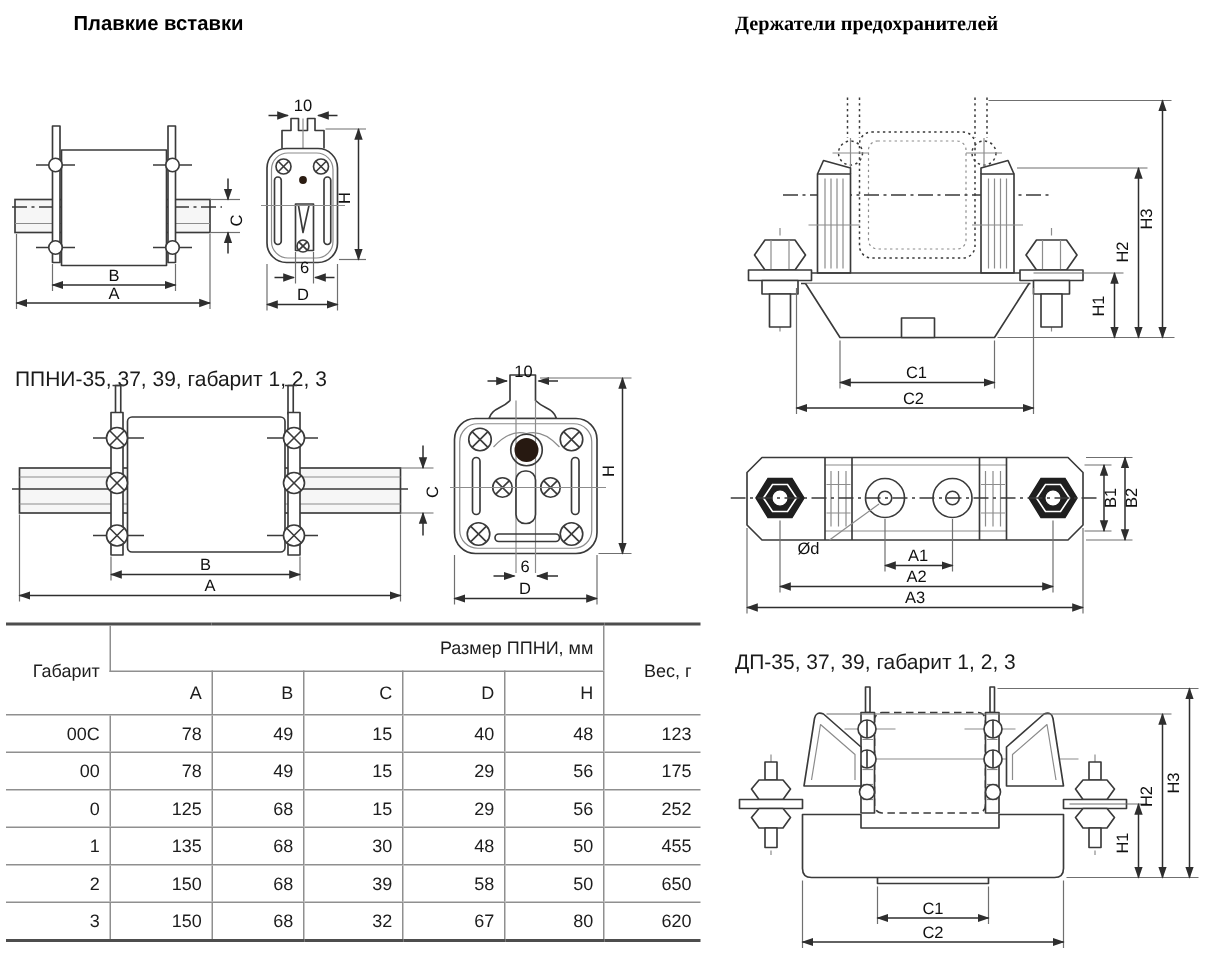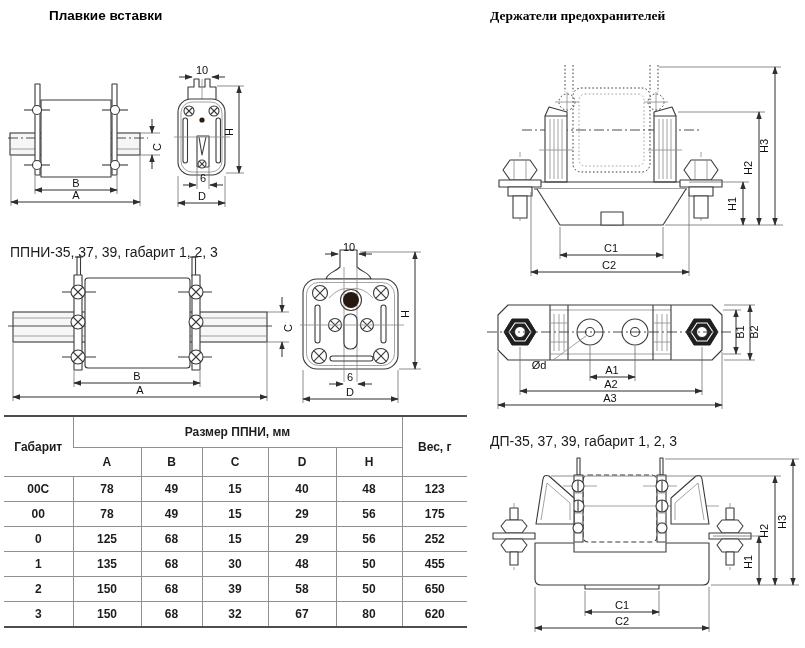--- a/index.html
+++ b/index.html
@@ -4,21 +4,21 @@
 <style>
   html,body{margin:0;padding:0;background:#fff;}
   .page{position:relative;width:805px;height:648px;background:#fff;overflow:hidden;
         font-family:"Liberation Sans",sans-serif;color:#111;}
   .abs{position:absolute;}
   .section-title{font-size:13.5px;font-weight:bold;color:#000;}
   .subtitle{font-size:14px;color:#1a1a1a;}
 
   
   .spec-table{border-collapse:collapse;table-layout:fixed;font-size:12px;font-weight:bold;color:#1d1d1d;}
-  .spec-table th,.spec-table td{padding:2px 6px;text-align:center;vertical-align:middle;font-weight:bold;
+  .spec-table th,.spec-table td{padding:2px 6px;text-align:right;vertical-align:middle;font-weight:normal;
       border-top:1px solid #8f8f8f;border-bottom:1px solid #8f8f8f;}
   .spec-table th+th,.spec-table th+td,.spec-table td+td,.spec-table td+th{border-left:1px solid #8f8f8f;}
   .spec-table tr.rh1 th{height:26px;}
   .spec-table tr.rh2 th{height:24px;}
   .spec-table tr.data td{height:20px;}
   .spec-table .top-rule{border-top:2px solid #4d4d4d;}
   .spec-table tr.last td{border-bottom:2px solid #4d4d4d;}
 
   
   .ln{stroke:#3a3a3a;stroke-width:1.1;fill:none;stroke-linejoin:round;}

